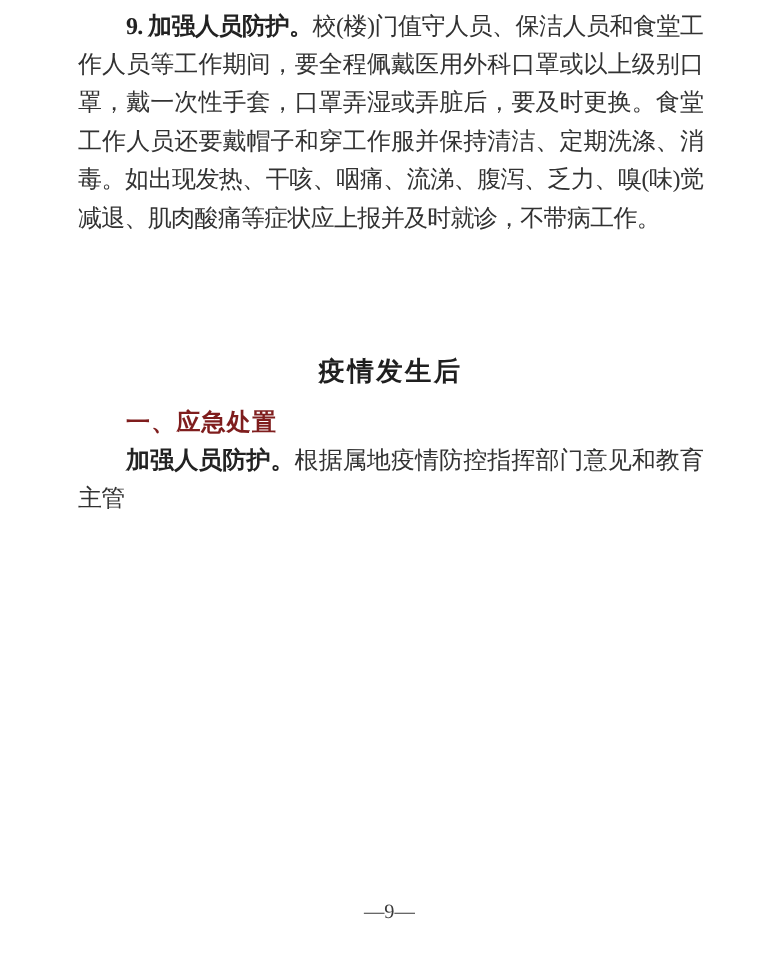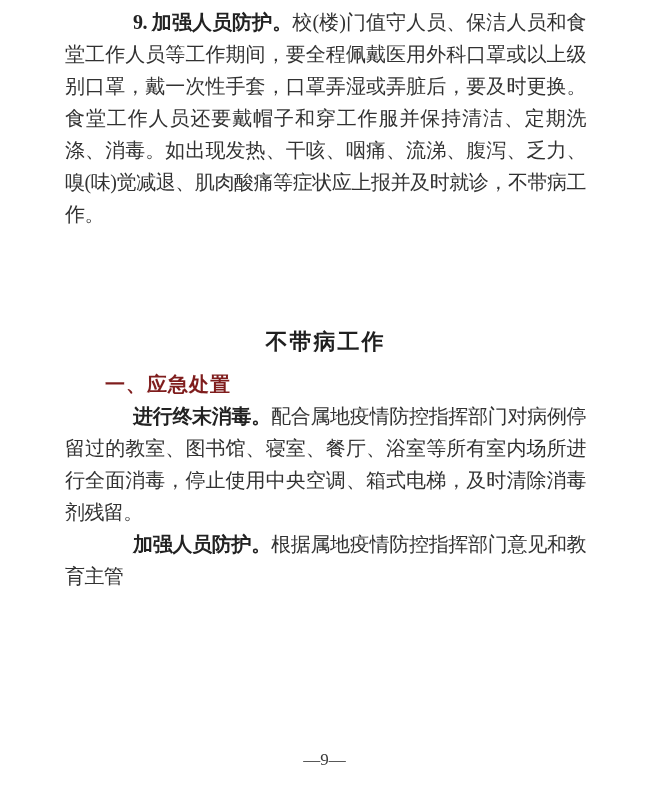--- a/index.html
+++ b/index.html
@@ -24,21 +24,20 @@
     font-size: 20px;
     line-height: 32px;
     letter-spacing: -0.6px;
     text-align: justify;
     text-indent: 2em;
     word-break: break-all;
   }
   .lead {
     font-weight: bold;
     color: #222222;
-    margin-left: 28px;
   }
   .section-title {
     margin: 95px 0 0 0;
     font-size: 22px;
     font-weight: bold;
     line-height: 34px;
     letter-spacing: 2px;
     text-align: center;
     color: #1f1f1f;
   }
@@ -70,26 +69,25 @@
     letter-spacing: 0;
   }
 </style>
 </head>
 <body>
 
 <div class="page">
 
   <p class="para"><span class="lead">9. 加强人员防护。</span><span>校(楼)门值守人员、保洁人员和食堂工作人员等工作期间，要全程佩戴医用外科口罩或以上级别口罩，戴一次性手套，口罩弄湿或弄脏后，要及时更换。食堂工作人员还要戴帽子和穿工作服并保持清洁、定期洗涤、消毒。如出现发热、干咳、咽痛、流涕、腹泻、乏力、嗅(味)觉减退、肌肉酸痛等症状应上报并及时就诊，不带病工作。</span></p>
 
-  <h1 class="section-title">不带病工作</h1>
+  <h1 class="section-title">疫情发生后</h1>
 
   <h2 class="sub-title">一、应急处置</h2>
 
 
 
-  <p class="para"><span class="lead">进行终末消毒。</span><span>配合属地疫情防控指挥部门对病例停留过的教室、图书馆、寝室、餐厅、浴室等所有室内场所进行全面消毒，停止使用中央空调、箱式电梯，及时清除消毒剂残留。</span></p>
 
 
   <p class="para"><span class="lead">加强人员防护。</span><span>根据属地疫情防控指挥部门意见和教育主管</span></p>
 
   <div class="page-footer">—9—</div>
 
 </div>
 
 </body></html>

